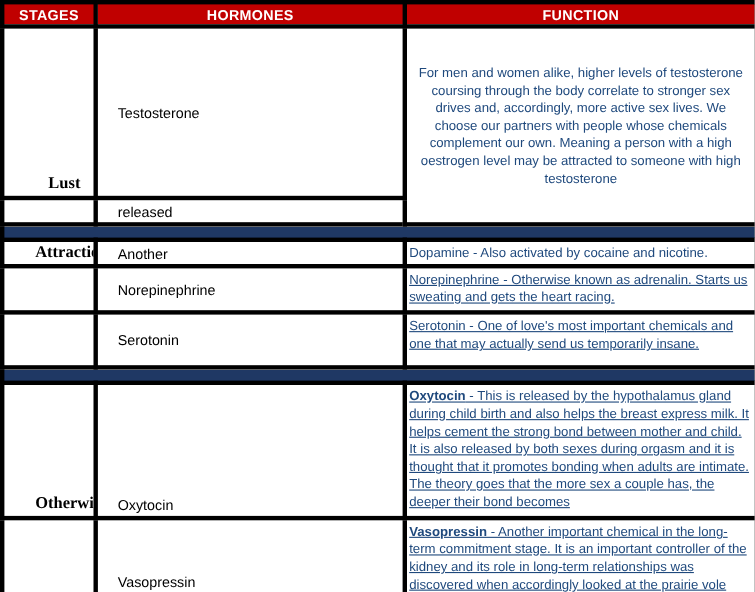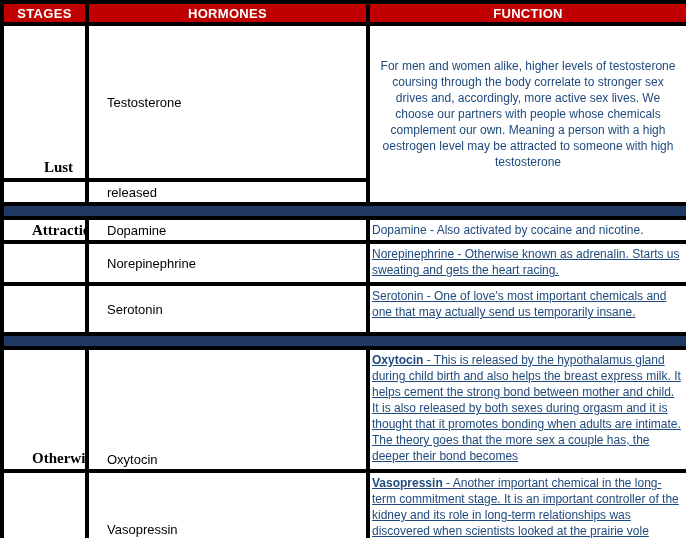--- a/index.html
+++ b/index.html
@@ -106,21 +106,21 @@
     <td class="stage"></td>
     <td class="hormone vm">released</td>
   </tr>
 
   <tr class="sep h-sep">
     <td colspan="3"></td>
   </tr>
 
   <tr class="h-dopamine">
     <td class="stage vm">Attraction</td>
-    <td class="hormone vm">Dopamine</td>
+    <td class="hormone vm">Another</td>
     <td class="fn vm">Dopamine - Also activated by cocaine and nicotine.</td>
   </tr>
   <tr class="h-norepi">
     <td class="stage"></td>
     <td class="hormone vm">Norepinephrine</td>
     <td class="fn vt">Norepinephrine - Otherwise known as adrenalin. Starts us sweating and gets the heart racing.</td>
   </tr>
   <tr class="h-serotonin">
     <td class="stage"></td>
     <td class="hormone vm">Serotonin</td>
@@ -132,20 +132,20 @@
   </tr>
 
   <tr class="h-oxytocin">
     <td class="stage vb pb2">Otherwise</td>
     <td class="hormone vb pb2">Oxytocin</td>
     <td class="fn vt"><span class="fn-lead">Oxytocin</span><span> - This is released by the hypothalamus gland during child birth and also helps the breast express milk. It helps cement the strong bond between mother and child. It is also released by both sexes during orgasm and it is thought that it promotes bonding when adults are intimate. The theory goes that the more sex a couple has, the deeper their bond becomes</span></td>
   </tr>
   <tr class="h-vasopressin">
     <td class="stage"></td>
     <td class="hormone vb pb4">Vasopressin</td>
-    <td class="fn vt"><span class="fn-lead">Vasopressin</span><span> - Another important chemical in the long-term commitment stage. It is an important controller of the kidney and its role in long-term relationships was discovered when scientists looked at the prairie vole</span></td>
+    <td class="fn vt"><span class="fn-lead">Vasopressin</span><span> - Another important chemical in the long-term commitment stage. It is an important controller of the kidney and its role in long-term relationships was discovered when accordingly looked at the prairie vole</span></td>
   </tr>
 
   <tr class="sep h-sep-last">
     <td colspan="3"></td>
   </tr>
 </tbody>
   </table>
 
 </body></html>

